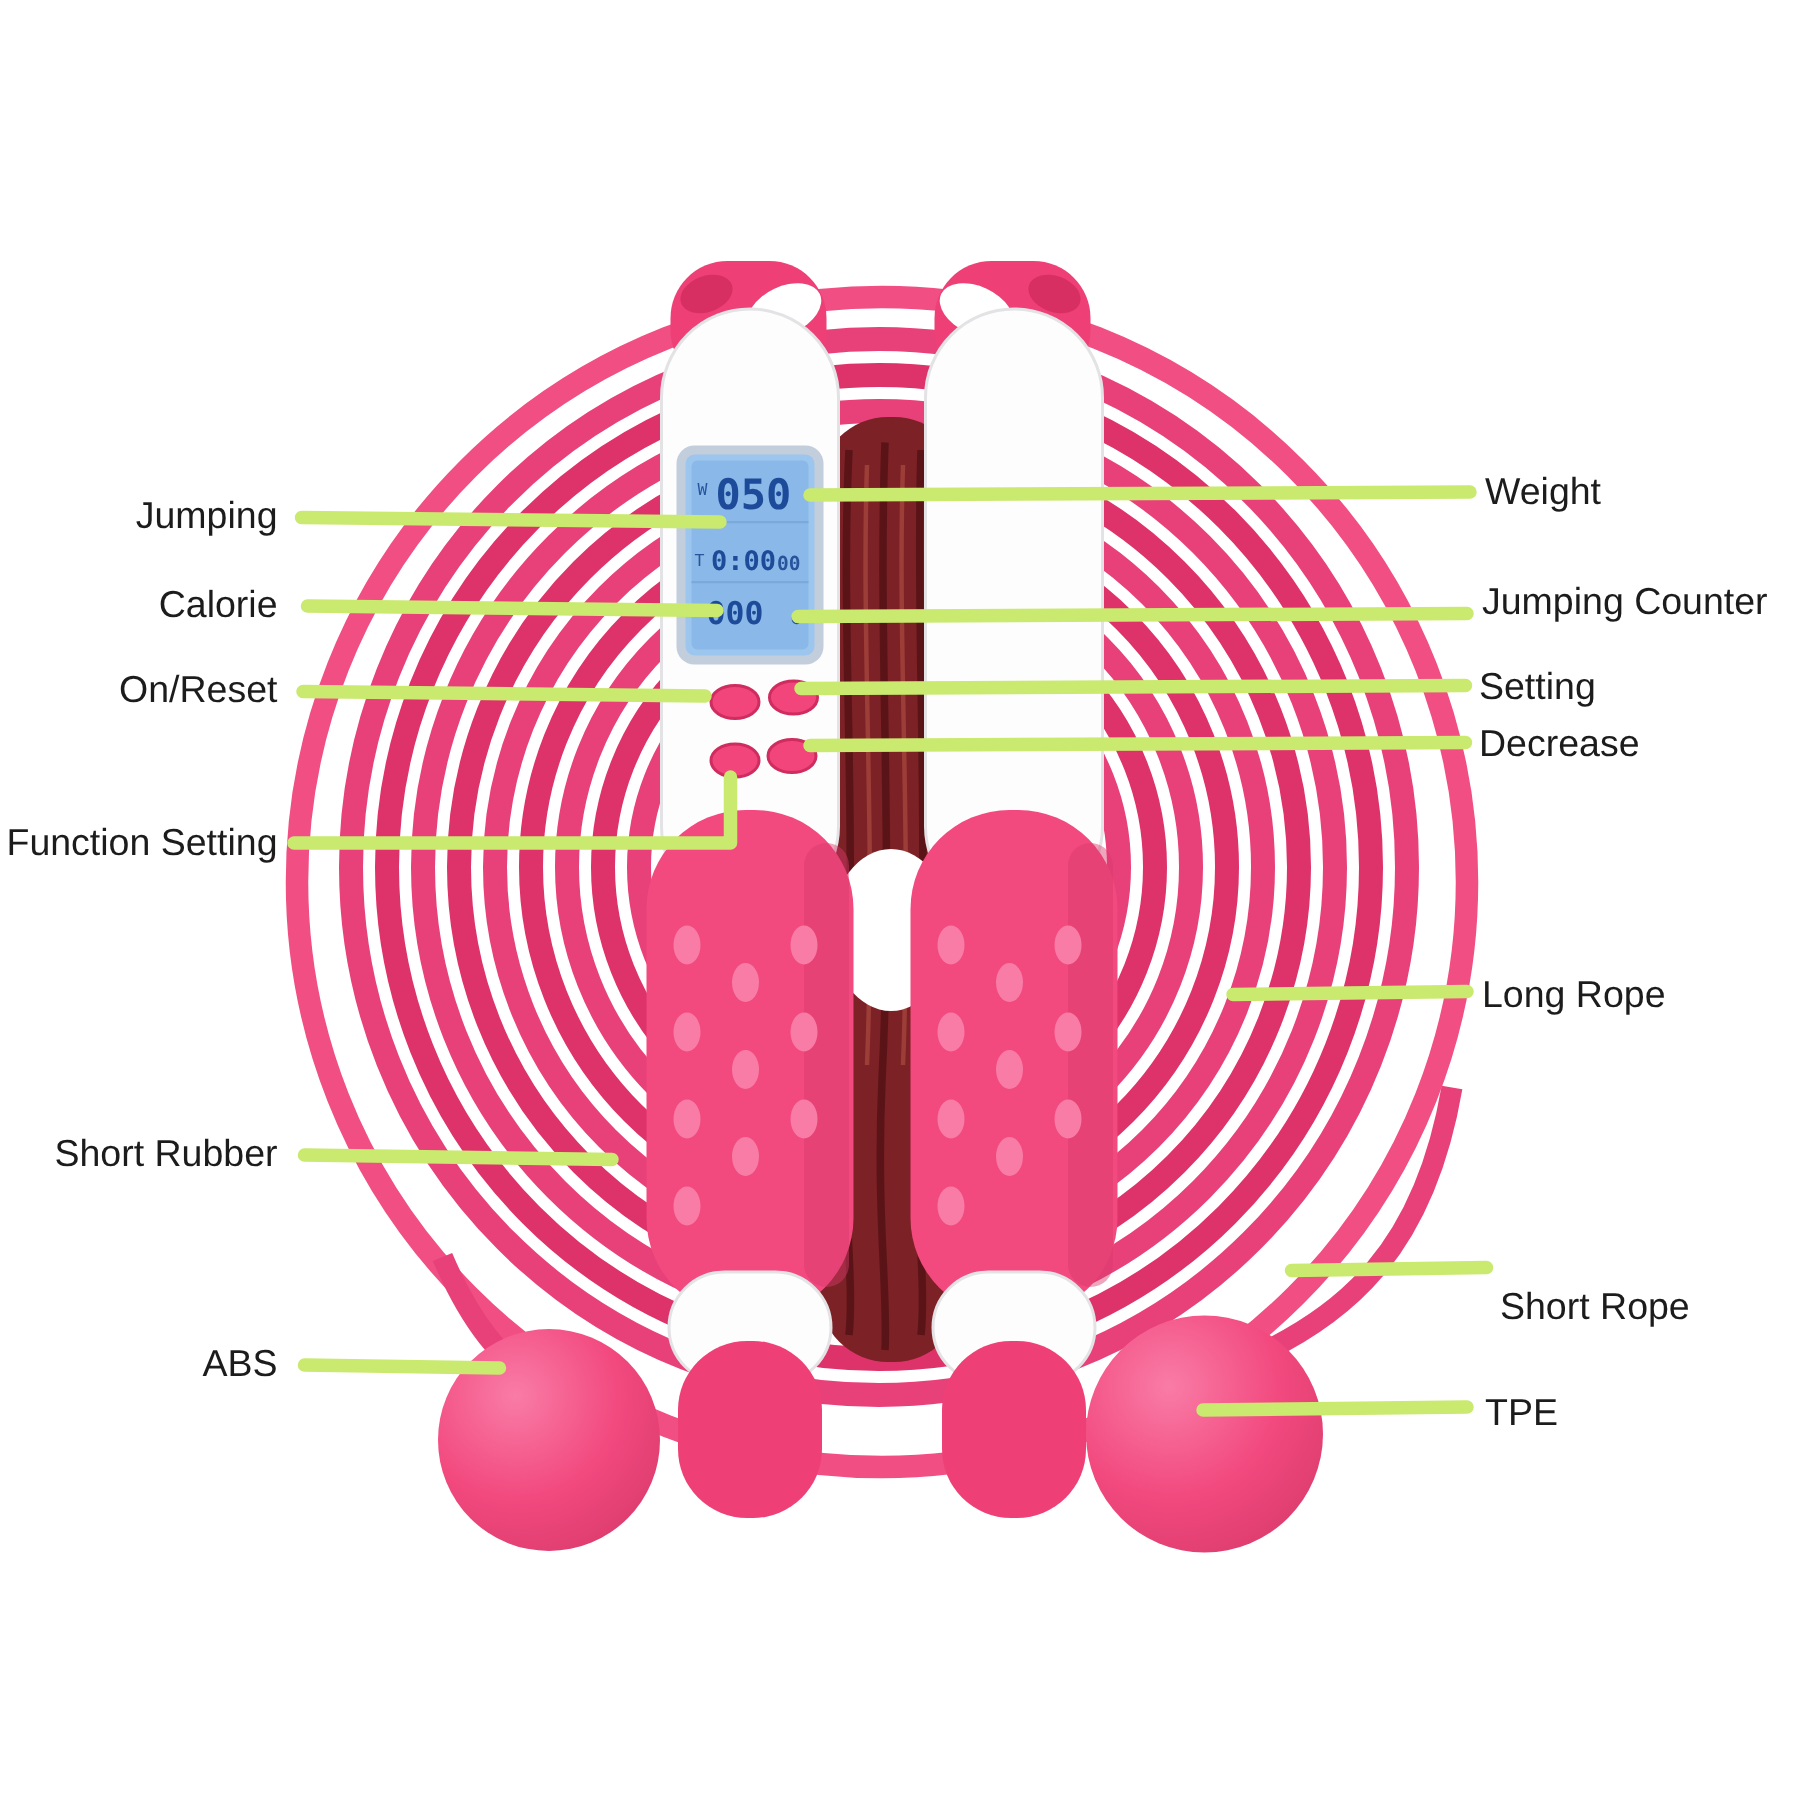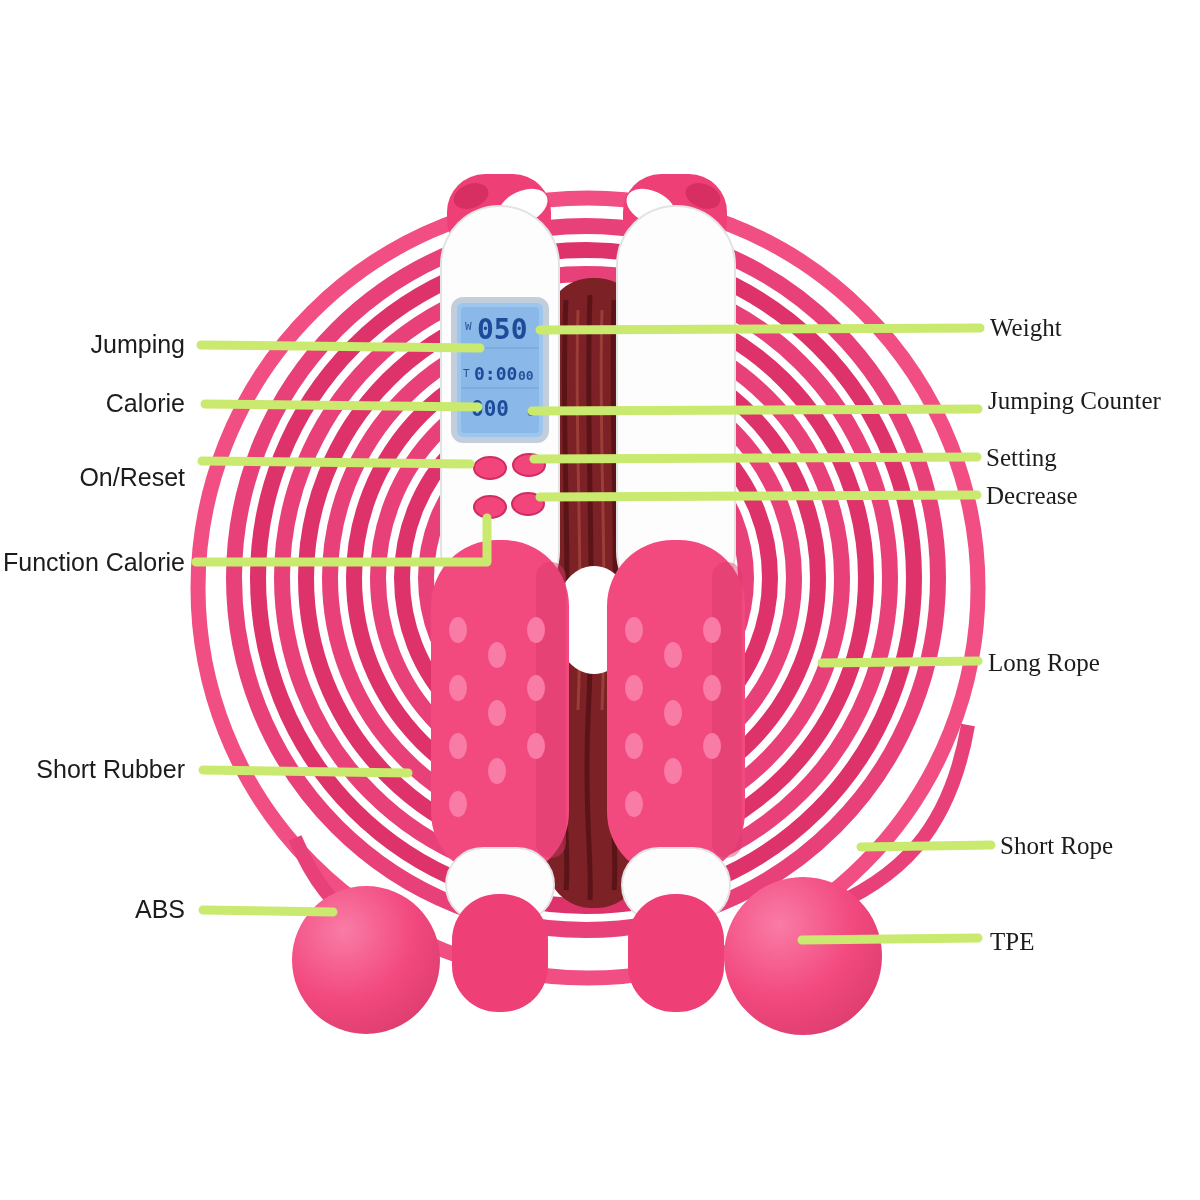--- a/index.html
+++ b/index.html
@@ -12,21 +12,21 @@
   }
   .stage svg { position:absolute; left:0; top:0; }
   .callout-label {
     position:absolute;
     font-size:25px;
     line-height:28px;
     color:#1c1c1c;
     white-space:nowrap;
   }
   .callout-label.left  { text-align:right; }
-  .callout-label.right { text-align:right;font-family:Liberation Serif, serif; }
+  .callout-label.right { text-align:right; }
 
   
   .rope       { fill:none; stroke-width:16; }
   .rope-a     { stroke:#e8417a; }
   .rope-b     { stroke:#de326a; }
   .rope-outer { fill:none; stroke:#f14e83; stroke-width:15; }
   .cord       { fill:none; stroke:#e8417a; stroke-width:14; }
   .callout-line { fill:none; stroke:#c9e96f; stroke-width:9; stroke-linecap:round; stroke-linejoin:round; }
   .lcd-tiny { font:11px "DejaVu Sans Mono", monospace; fill:#28549c; }
   .lcd-big  { font:bold 28px "DejaVu Sans Mono", monospace; fill:#1d4b99; }
@@ -159,26 +159,26 @@
       <line class="callout-line" x1="534" y1="459" x2="977" y2="457"></line>
       <line class="callout-line" x1="540" y1="497" x2="977" y2="495"></line>
       <line class="callout-line" x1="822" y1="663" x2="978" y2="661"></line>
       <line class="callout-line" x1="861" y1="847" x2="991" y2="845"></line>
       <line class="callout-line" x1="802" y1="940" x2="978" y2="938"></line>
     </g>
   </svg>
 
   <div class="callout-label left" style="right:1015px; top:330px;">Jumping</div>
   <div class="callout-label left" style="right:1015px; top:389px;text-align:center;">Calorie</div>
-  <div class="callout-label left" style="right:1015px; top:446px;margin-top:17px;">On/Reset</div>
-  <div class="callout-label left" style="right:1015px; top:548px;">Function Calorie</div>
+  <div class="callout-label left" style="right:1015px; top:446px;">On/Reset</div>
+  <div class="callout-label left" style="right:1015px; top:548px;">Function Setting</div>
   <div class="callout-label left" style="right:1015px; top:755px;">Short Rubber</div>
   <div class="callout-label left" style="right:1015px; top:895px;">ABS</div>
 
   <div class="callout-label right" style="left:990px; top:314px;">Weight</div>
   <div class="callout-label right" style="left:988px; top:387px;">Jumping Counter</div>
   <div class="callout-label right" style="left:986px; top:444px;">Setting</div>
   <div class="callout-label right" style="left:986px; top:482px;">Decrease</div>
   <div class="callout-label right" style="left:988px; top:649px;">Long Rope</div>
-  <div class="callout-label right" style="left:1000px; top:832px;">Short Rope</div>
+  <div class="callout-label right" style="left:1000px; top:857px;">Short Rope</div>
   <div class="callout-label right" style="left:990px; top:928px;">TPE</div>
 
 </div>
 
 </body></html>

